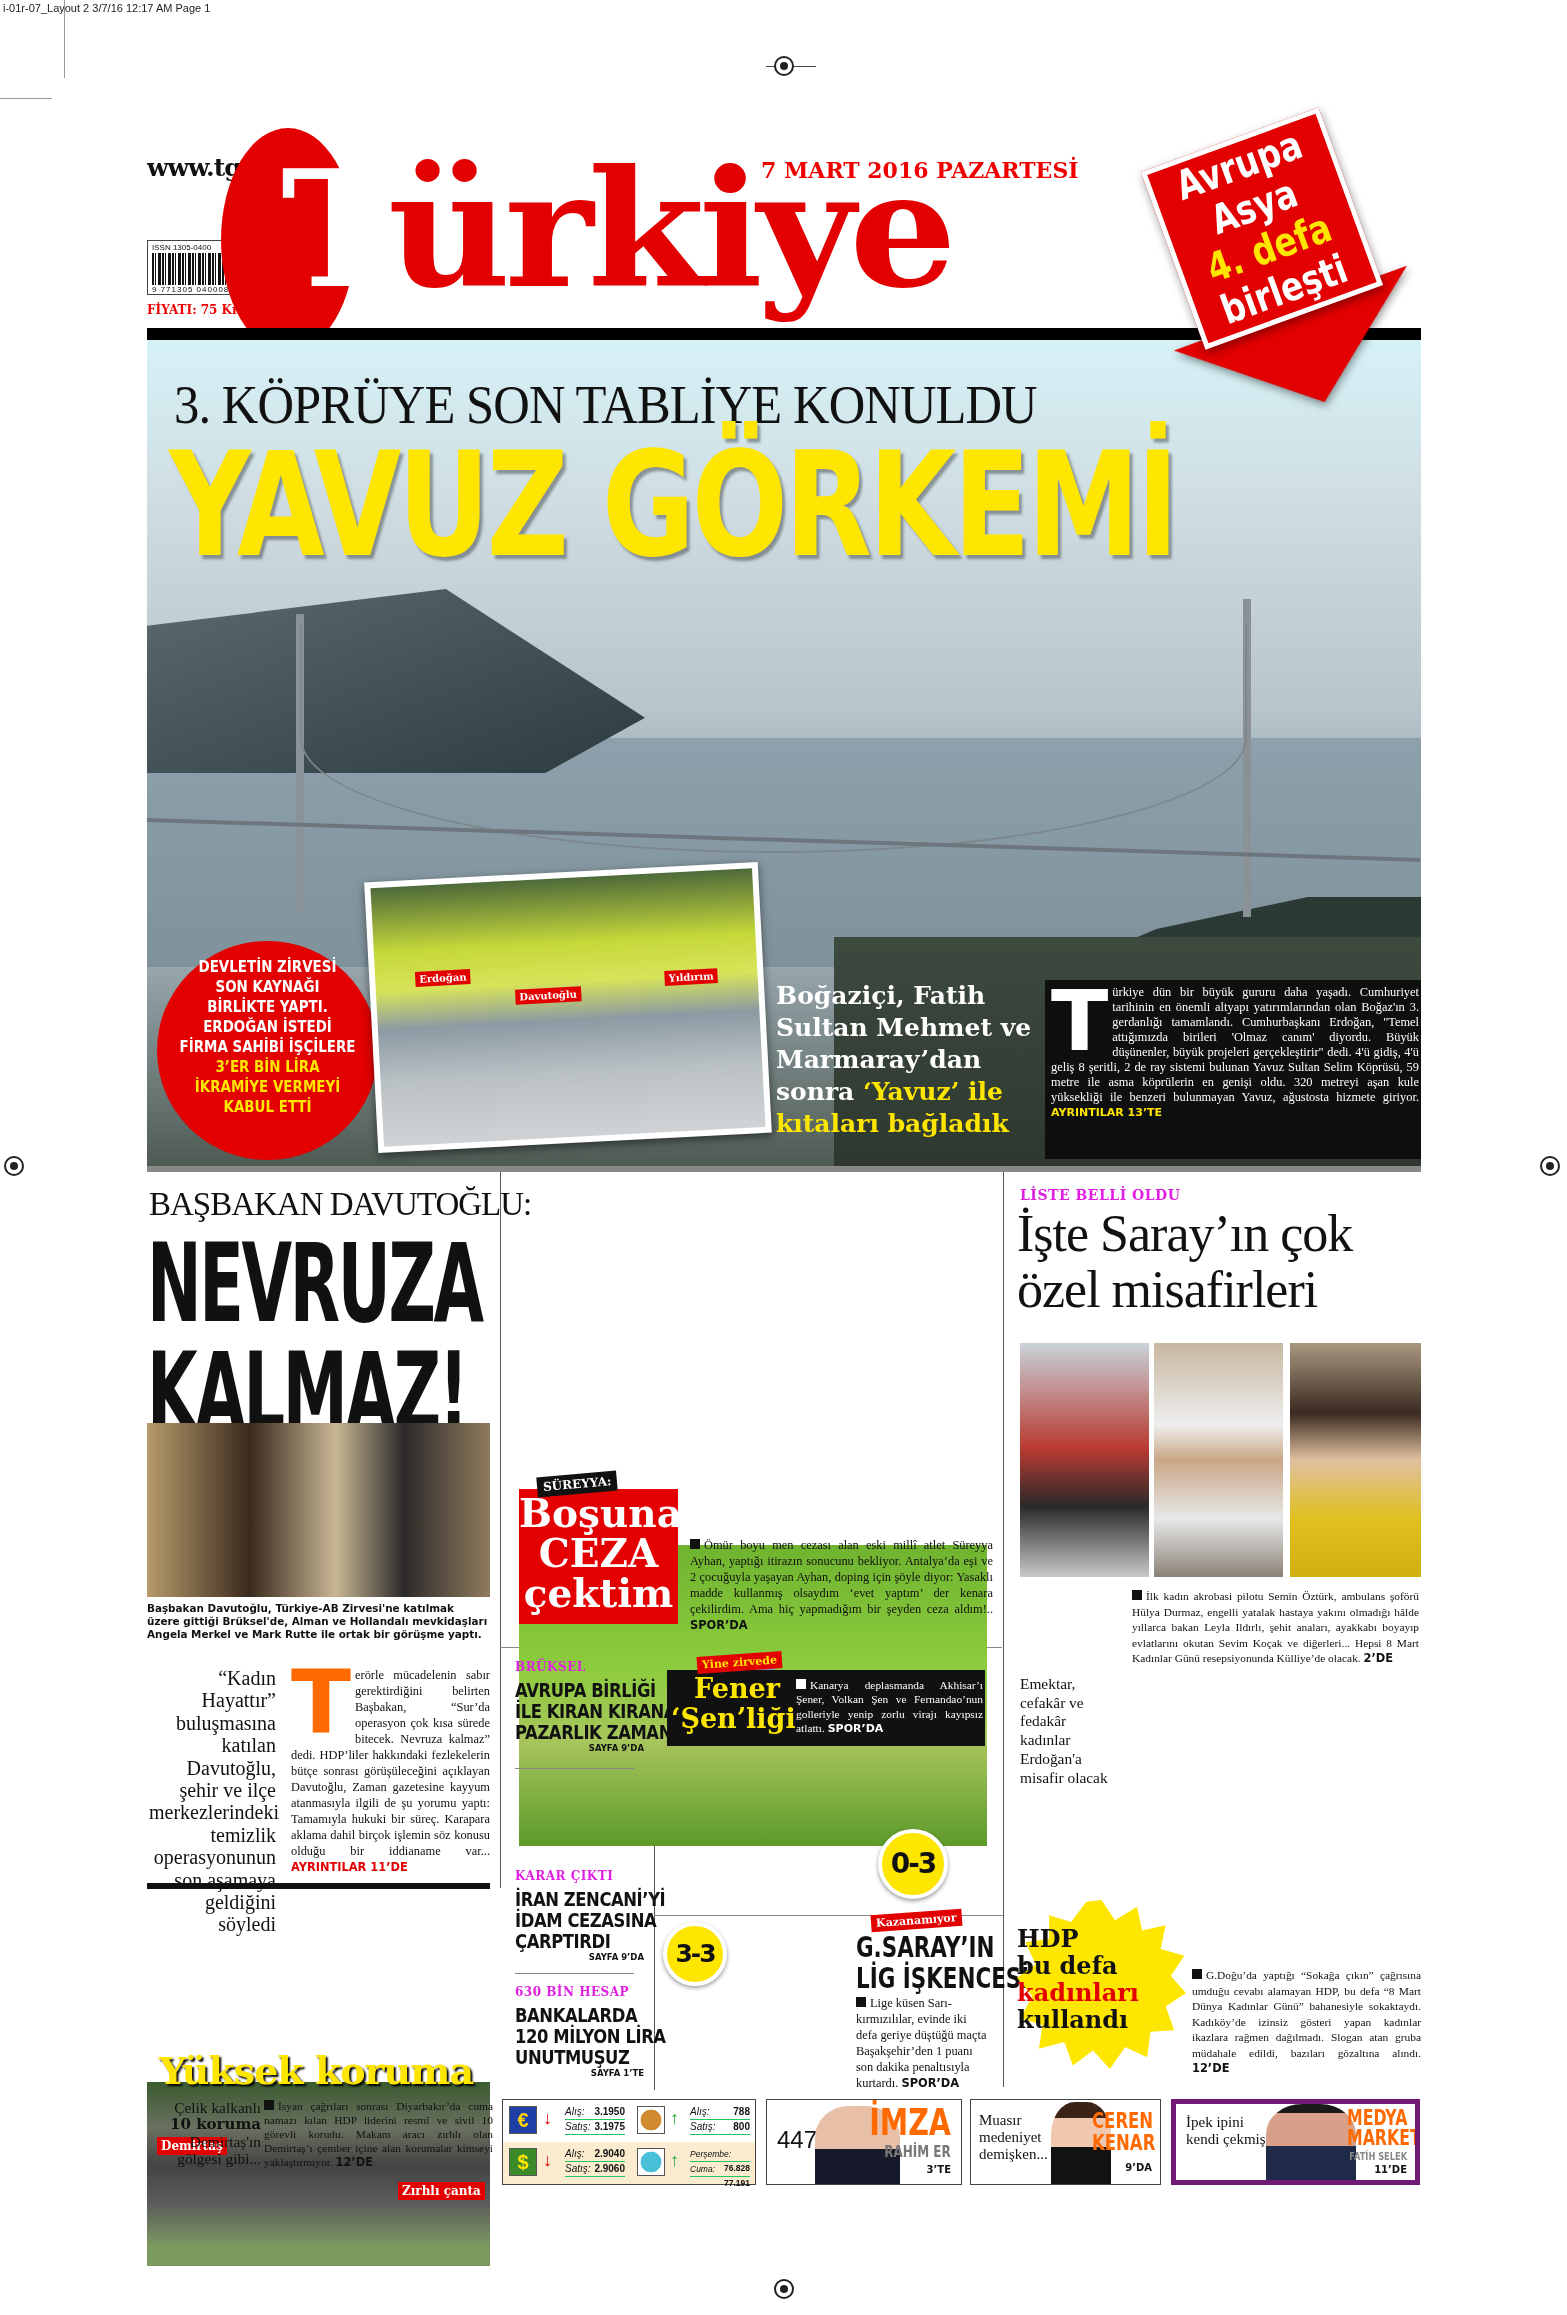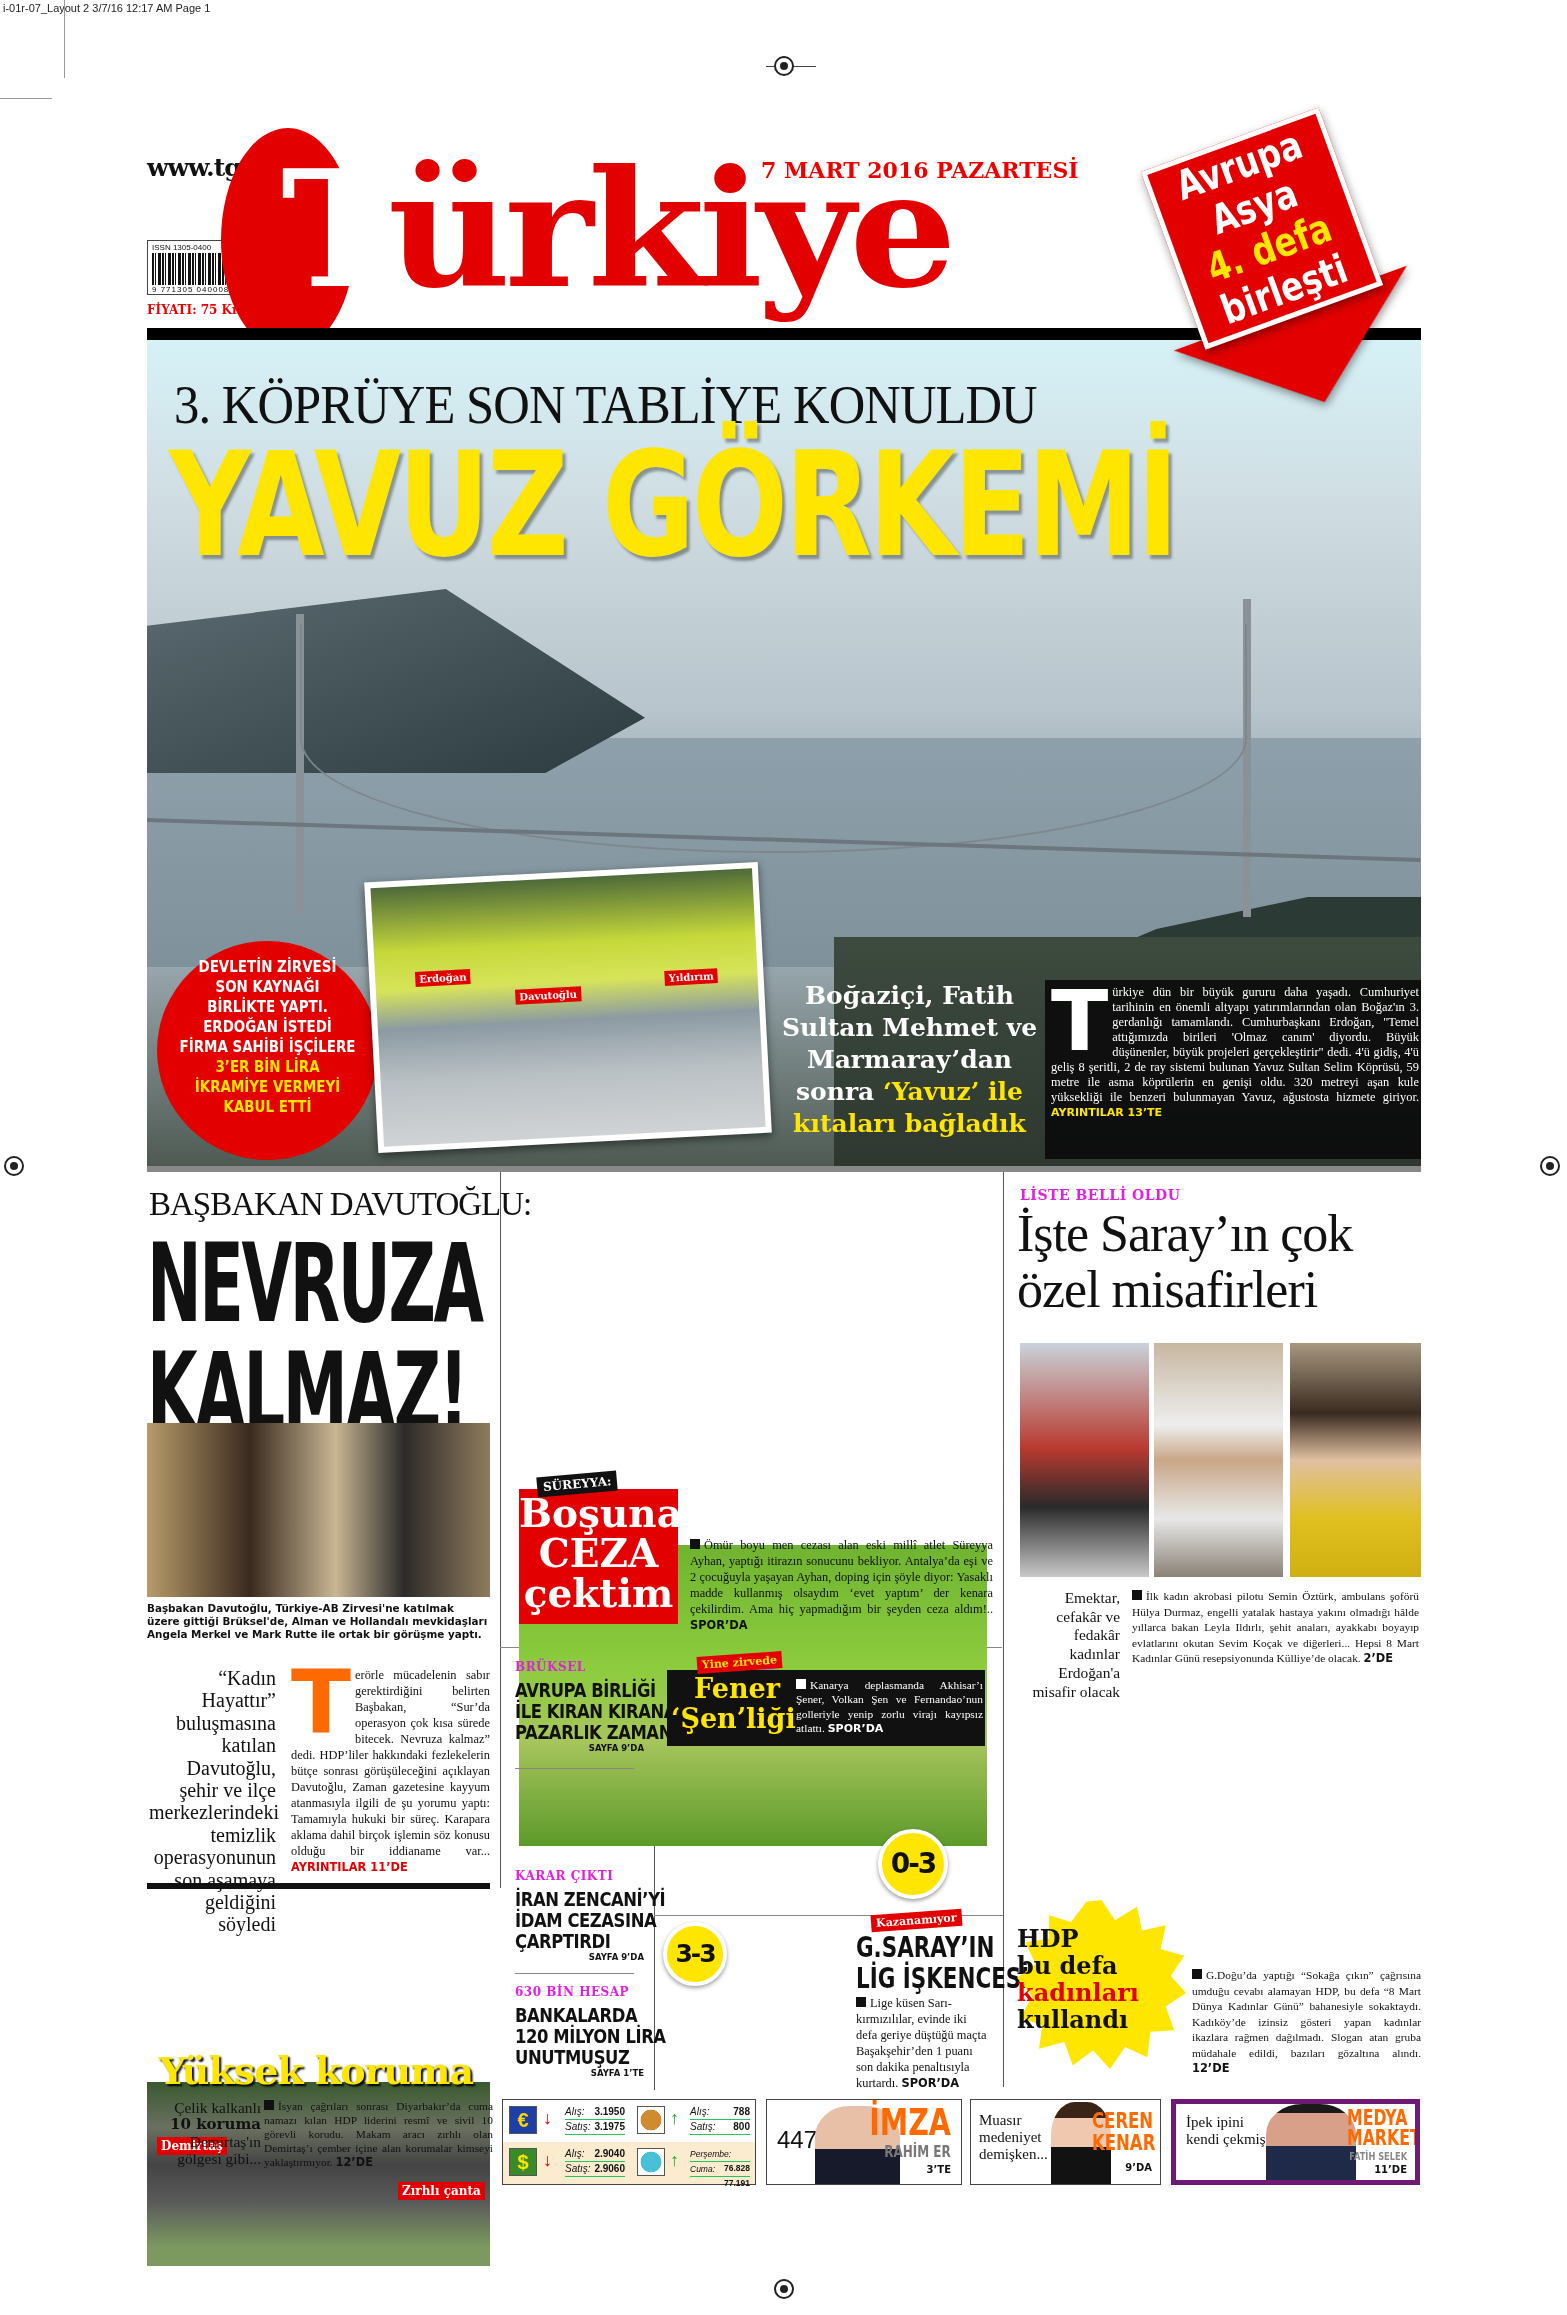--- a/index.html
+++ b/index.html
@@ -38,21 +38,21 @@
 .arrow-text{position:absolute;left:30px;top:5px;width:189px;text-align:center;font-family:"DejaVu Sans",sans-serif;font-weight:bold;font-size:40px;line-height:44px;color:#fff;transform:scaleX(.82)}
 .arrow-text .y{color:#ffe600}
 .bubble{left:157px;top:941px;width:221px;height:219px;background:#e20000;border-radius:50%}
 .bubble-tail{left:368px;top:1025px;width:0;height:0;border-top:14px solid transparent;border-bottom:14px solid transparent;border-left:22px solid #e20000}
 .bubble-text{left:161px;top:957px;width:213px;text-align:center;font-family:"DejaVu Sans",sans-serif;font-weight:bold;font-size:16px;line-height:20px;color:#fff;transform:scaleX(.84)}
 .bubble-text .y{color:#ffe600}
 .inset{left:371px;top:872px;width:394px;height:271px;background:#fff;padding:6px;transform:rotate(-3deg);box-shadow:0 3px 8px rgba(0,0,0,.5)}
 .inset-photo{width:100%;height:100%;background:linear-gradient(180deg,#4e6a3a 0%,#c5d83a 25%,#d7e45a 40%,#8c9aa3 55%,#b9c0c4 75%,#d0d3d6 100%);position:relative}
 .tag{position:absolute;background:#e20000;color:#fff;font-family:"DejaVu Serif",serif;font-weight:bold;font-size:10px;padding:2px 4px}
 .dark-panel{left:1045px;top:980px;width:376px;height:179px;background:rgba(10,10,10,.9)}
-.quote{left:776px;top:980px;width:267px;text-align:center;font-family:"DejaVu Serif",serif;font-weight:bold;font-size:25px;line-height:32px;color:#fff}
+.quote{left:776px;top:980px;width:267px;text-align:left;font-family:"DejaVu Serif",serif;font-weight:bold;font-size:25px;line-height:32px;color:#fff}
 .quote .y{color:#ffe600}
 .lead{left:1051px;top:985px;width:368px;font-family:"Liberation Serif",serif;font-size:12.4px;line-height:15px;color:#fff;text-align:justify}
 .dropT{float:left;font-family:"DejaVu Sans",sans-serif;font-weight:bold;font-size:84px;line-height:72px;margin:0 4px 0 0;color:#fff}
 .more{font-family:"DejaVu Sans",sans-serif;font-weight:bold;color:#ffe600;font-size:11px}
 .greybar{left:147px;top:1166px;width:1274px;height:6px;background:#888}
 .vrule{width:1px;background:#555}
 .hrule{height:1px;background:#888}
 .c1-kicker{left:149px;top:1186px;font-family:"Liberation Serif",serif;font-size:33px;letter-spacing:-1px}
 .c1-head{left:147px;top:1229px;font-family:"DejaVu Sans",sans-serif;font-weight:bold;font-size:109px;line-height:109px;letter-spacing:-4px;transform:scaleX(.6);transform-origin:left;white-space:nowrap}
 .photo{background:#777;position:relative;overflow:hidden}
@@ -78,21 +78,21 @@
 .fener-head{left:671px;top:1674px;width:109px;text-align:right;font-family:"DejaVu Serif",serif;font-weight:bold;font-size:27px;line-height:30px;color:#ffe600}
 .fener-body{left:796px;top:1678px;width:187px;font-family:"Liberation Serif",serif;font-size:11.4px;line-height:14.4px;color:#fff;text-align:justify}
 .score{width:70px;height:70px;border-radius:50%;background:#ffe600;border:4px solid #fff;font-family:"DejaVu Sans",sans-serif;font-weight:bold;font-size:28px;line-height:62px;text-align:center;letter-spacing:-2px;box-shadow:0 2px 4px rgba(0,0,0,.4)}
 .gs-tag{left:871px;top:1912px;background:#e20000;color:#fff;font-family:"DejaVu Serif",serif;font-weight:bold;font-size:11px;padding:2px 5px;transform:rotate(-4deg)}
 .gs-head{left:856px;top:1932px;font-family:"DejaVu Sans",sans-serif;font-weight:bold;font-size:29px;line-height:31px;transform:scaleX(.74);transform-origin:left;white-space:nowrap}
 .gs-body{left:856px;top:1995px;width:134px;font-family:"Liberation Serif",serif;font-size:12.4px;line-height:16px}
 .kadin-photos .ph{position:absolute;top:1343px;height:234px}
 .ph-k1{left:1020px;width:129px;background:linear-gradient(180deg,#c9d3da,#b93a30 45%,#2a2a2a 70%,#c9c9c9)}
 .ph-k2{left:1154px;width:129px;background:linear-gradient(180deg,#c7b7a0,#eee 35%,#c9a786 50%,#e8e8e8 75%,#8b8277)}
 .ph-k3{left:1290px;width:131px;background:linear-gradient(180deg,#a89880,#3a2a20 30%,#e0c0a0 50%,#e0c020 75%,#d0b010)}
-.kadin-pull{left:1020px;top:1589px;width:100px;text-align:right;font-family:"Liberation Serif",serif;font-size:15.4px;line-height:18.7px}
+.kadin-pull{left:1020px;top:1675px;width:100px;text-align:left;font-family:"Liberation Serif",serif;font-size:15.4px;line-height:18.7px}
 .kadin-body{left:1132px;top:1589px;width:287px;font-family:"Liberation Serif",serif;font-size:11.4px;line-height:15.5px;text-align:justify}
 .star{left:1017px;top:1900px;width:169px;height:169px;background:#ffe600;clip-path:polygon(50% 0,58% 12%,71% 4%,74% 18%,88% 15%,85% 29%,99% 33%,91% 45%,100% 55%,88% 63%,93% 77%,79% 78%,77% 93%,64% 87%,55% 100%,45% 89%,33% 98%,28% 84%,13% 88%,15% 74%,2% 70%,9% 57%,0 46%,11% 38%,5% 25%,19% 23%,19% 9%,32% 13%,41% 1%)}
 .star-text{left:1017px;top:1925px;width:169px;text-align:left;font-family:"DejaVu Serif",serif;font-weight:bold;font-size:24px;line-height:27px}
 .star-text .r{color:#e20000}
 .hdp-body{left:1192px;top:1968px;width:229px;font-family:"Liberation Serif",serif;font-size:11.4px;line-height:15.5px;text-align:justify}
 .ph-demirtas{left:147px;top:1908px;width:343px;height:184px;background:linear-gradient(180deg,#3a5a30,#6a7060 25%,#444 45%,#5a5a5a 65%,#7c9a60 90%)}
 .yuksek{left:159px;top:2048px;font-family:"DejaVu Serif",serif;font-weight:bold;font-size:38px;color:#ffe600;text-shadow:2px 2px 2px #000;letter-spacing:-1px}
 .dem-pull{left:147px;top:2099px;width:114px;text-align:right;font-family:"Liberation Serif",serif;font-size:15.4px;line-height:17px}
 .dem-body{left:264px;top:2099px;width:229px;font-family:"Liberation Serif",serif;font-size:11.4px;line-height:14px;text-align:justify}
 .fx{left:502px;top:2099px;width:254px;height:86px;border:1px solid #444;font-family:"Liberation Sans",sans-serif;font-size:10px}

